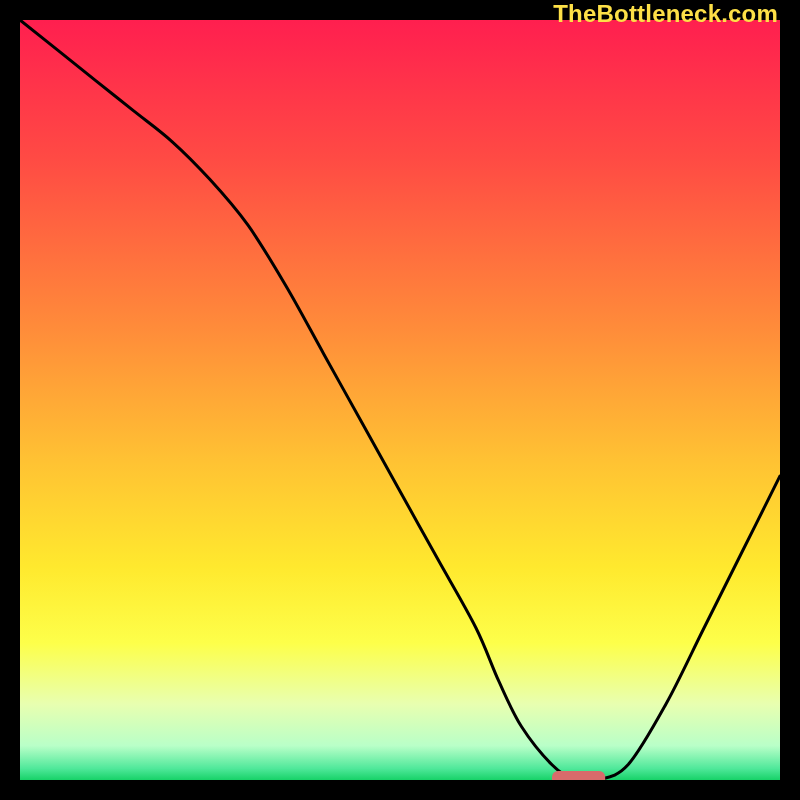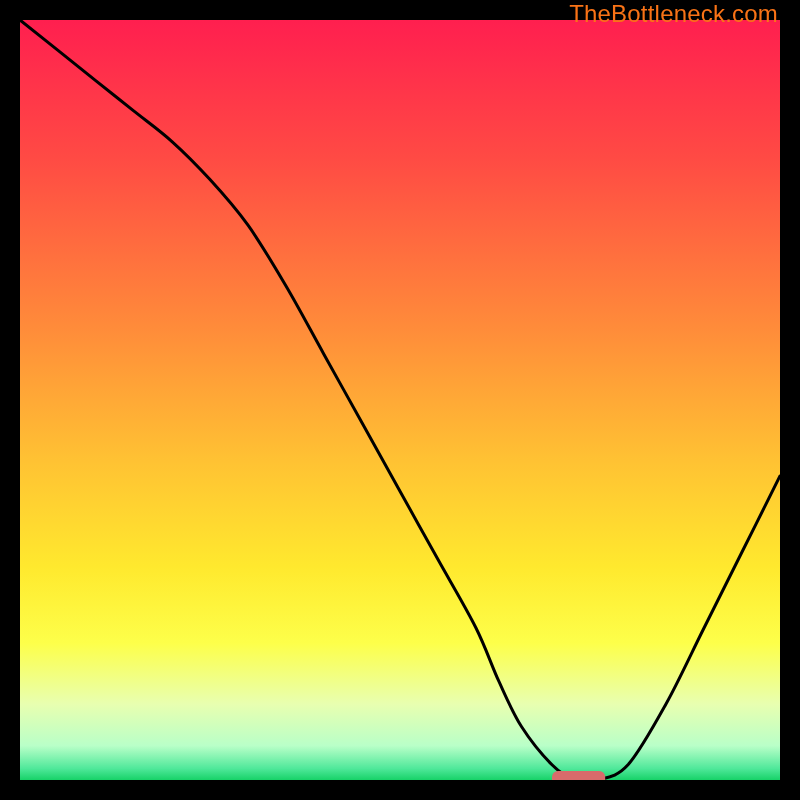--- a/index.html
+++ b/index.html
@@ -23,23 +23,23 @@
     position: absolute;
     left: 0;
     top: 0;
     width: 760px;
     height: 760px;
   }
   .watermark {
     position: absolute;
     top: 0px;
     right: 22px;
-    color: #f97316;
+    color: #fde047;
     font-size: 24px;
-    font-weight: 400;
+    font-weight: 700;
     letter-spacing: 0.2px;
     user-select: none;
   }
 </style>
 </head>
 <body>
 
 <div class="frame">
   <svg class="plot" viewBox="0 0 760 760">
     <defs>

